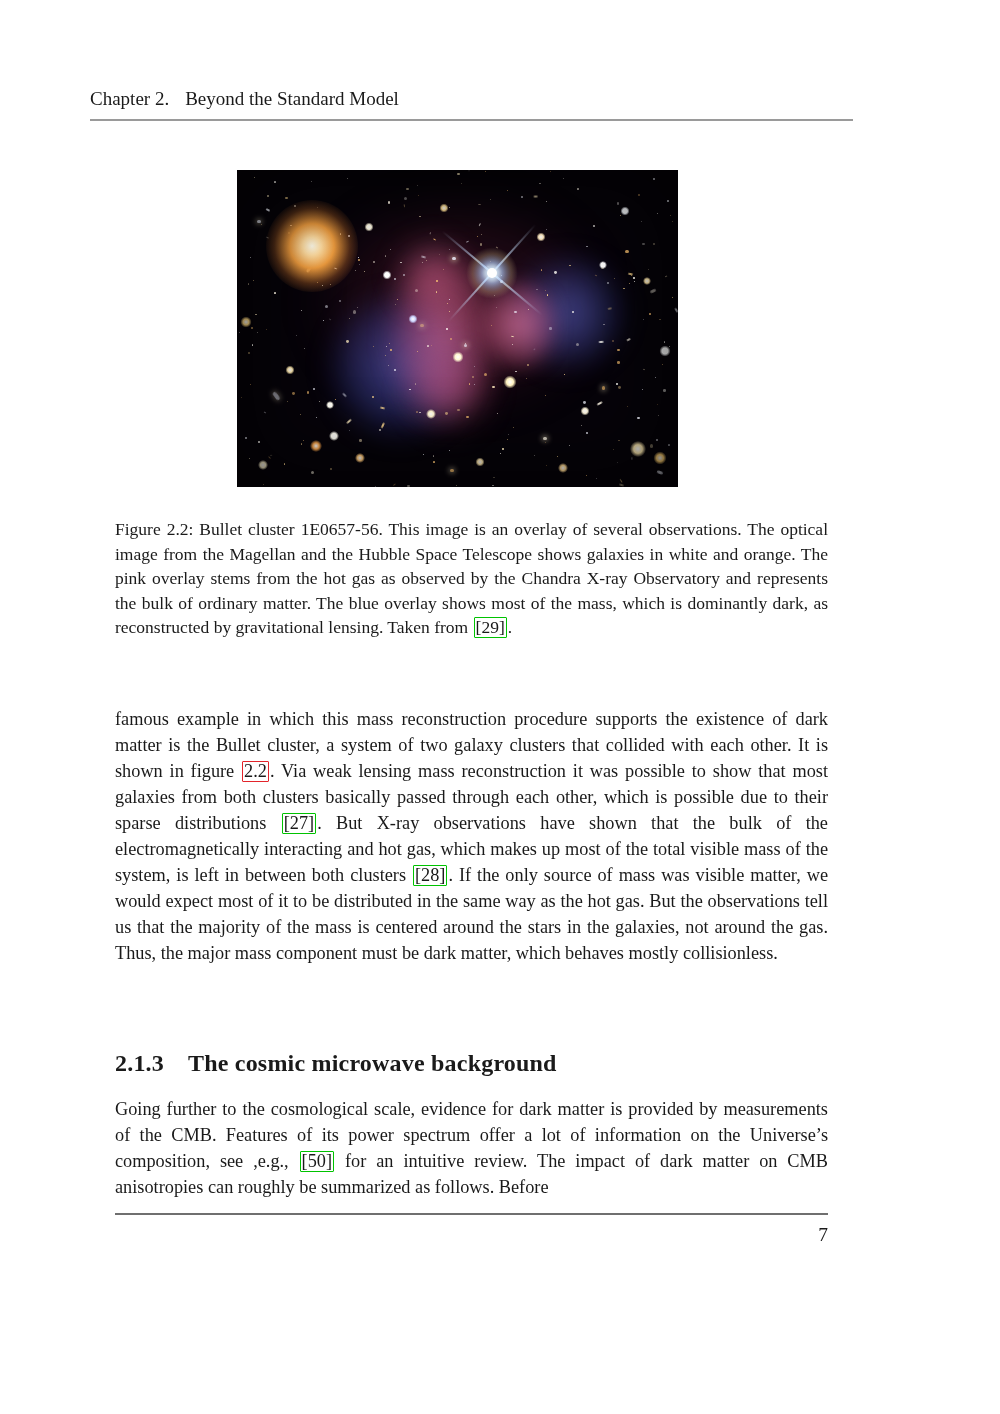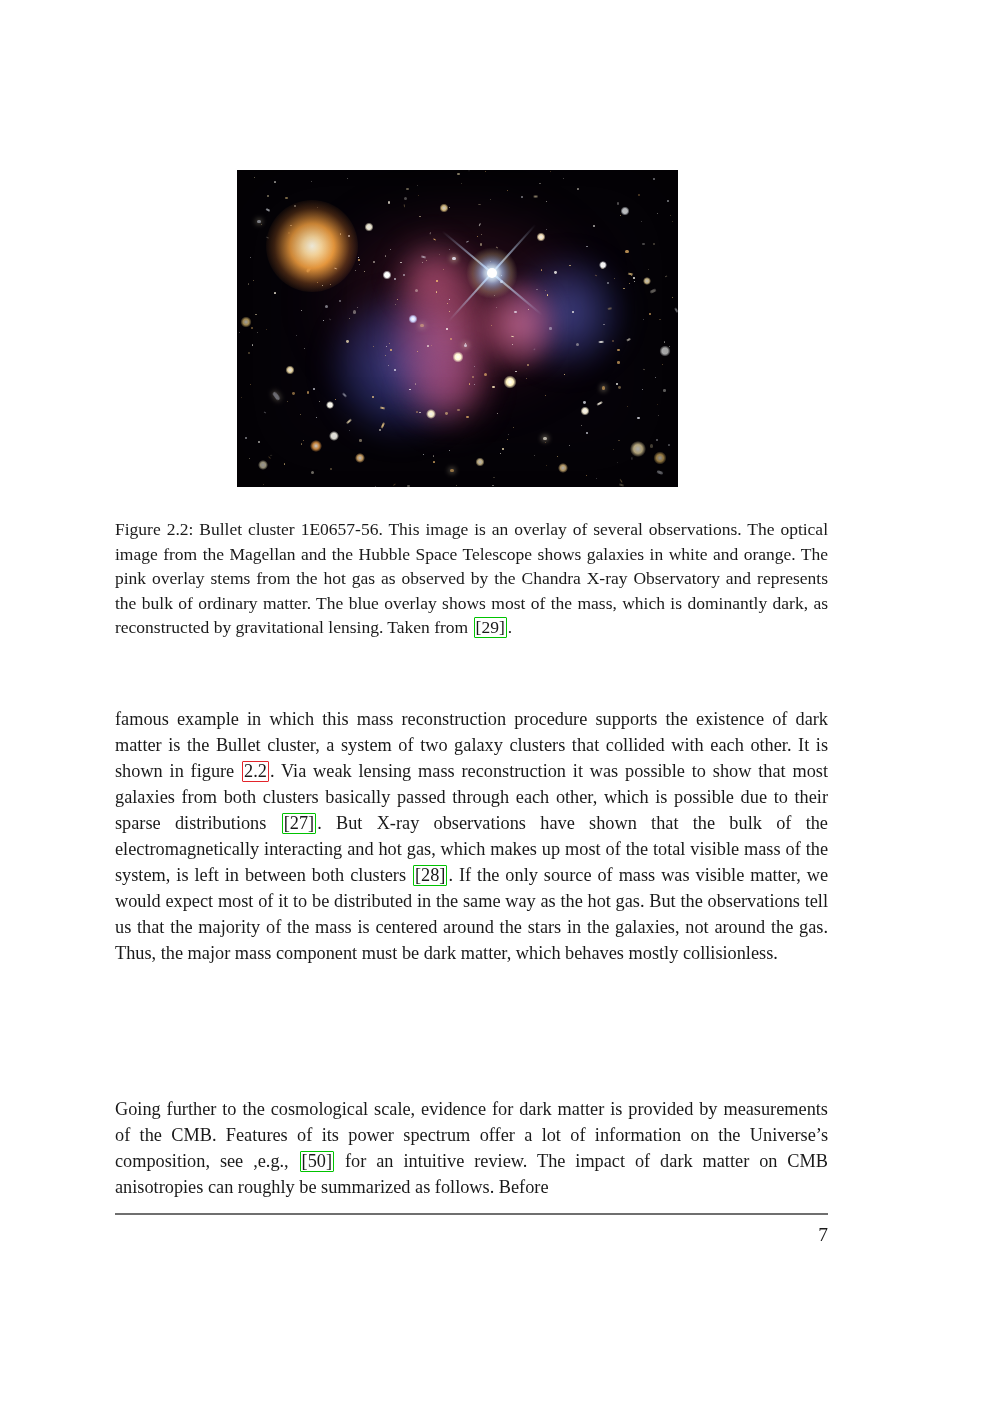--- a/index.html
+++ b/index.html
@@ -110,20 +110,23 @@
   .page-number{
     position:absolute;left:115px;top:1224px;width:713px;
     text-align:right;font-size:19.5px;
   }
 </style>
 </head>
 <body>
 
 <div class="page">
 
+  <div class="running-header">
+    <span class="chap">Chapter 2.</span><span>Beyond the Standard Model</span>
+  </div>
 
   <div class="fig-image">
     <div class="blob blob-red-haze"></div>
     <div class="blob blob-blue-left"></div>
     <div class="blob blob-blue-right"></div>
     <div class="blob blob-pink-main"></div>
     <div class="blob blob-pink-low"></div>
     <div class="blob blob-pink-upper"></div>
     <div class="blob blob-pink-bullet"></div>
     <div id="starfield" style="position: absolute; inset: 0px;">
@@ -438,19 +441,22 @@
       <div class="spike spike-b"></div>
       <div class="halo"></div>
       <div class="core"></div>
     </div>
   </div>
 
   <div class="caption">Figure 2.2: Bullet cluster 1E0657-56.  This image is an overlay of several observations.  The optical image from the Magellan and the Hubble Space Telescope shows galaxies in white and orange.  The pink overlay stems from the hot gas as observed by the Chandra X-ray Observatory and represents the bulk of ordinary matter.  The blue overlay shows most of the mass, which is dominantly dark, as reconstructed by gravitational lensing.  Taken from <span class="link-box">[29]</span>.</div>
 
   <div class="bodypar par1">famous example in which this mass reconstruction procedure supports the existence of dark matter is the Bullet cluster, a system of two galaxy clusters that collided with each other.  It is shown in figure <span class="link-box ref">2.2</span>.  Via weak lensing mass reconstruction it was possible to show that most galaxies from both clusters basically passed through each other, which is possible due to their sparse distributions <span class="link-box">[27]</span>.  But X-ray observations have shown that the bulk of the electromagnetically interacting and hot gas, which makes up most of the total visible mass of the system, is left in between both clusters <span class="link-box">[28]</span>.  If the only source of mass was visible matter, we would expect most of it to be distributed in the same way as the hot gas.  But the observations tell us that the majority of the mass is centered around the stars in the galaxies, not around the gas.  Thus, the major mass component must be dark matter, which behaves mostly collisionless.</div>
 
+  <div class="section-heading">
+    <span class="num">2.1.3</span><span>The cosmic microwave background</span>
+  </div>
 
   <div class="bodypar par2">Going further to the cosmological scale, evidence for dark matter is provided by measurements of the CMB. Features of its power spectrum offer a lot of information on the Universe’s composition, see ,e.g., <span class="link-box">[50]</span> for an intuitive review.  The impact of dark matter on CMB anisotropies can roughly be summarized as follows.  Before</div>
 
   <div class="footer-rule"></div>
   <div class="page-number">7</div>
 
 </div>
 
 </body></html>

